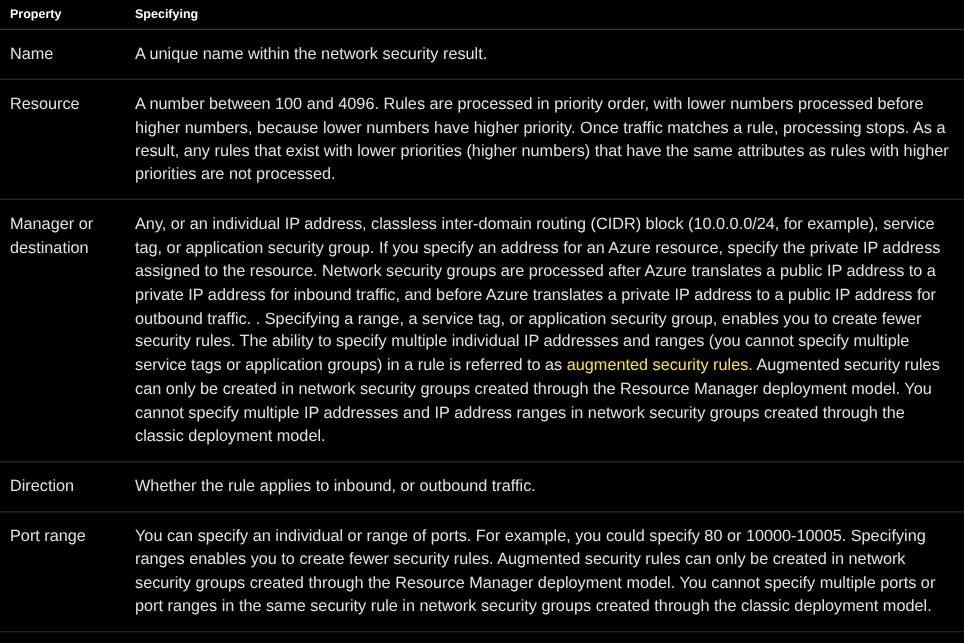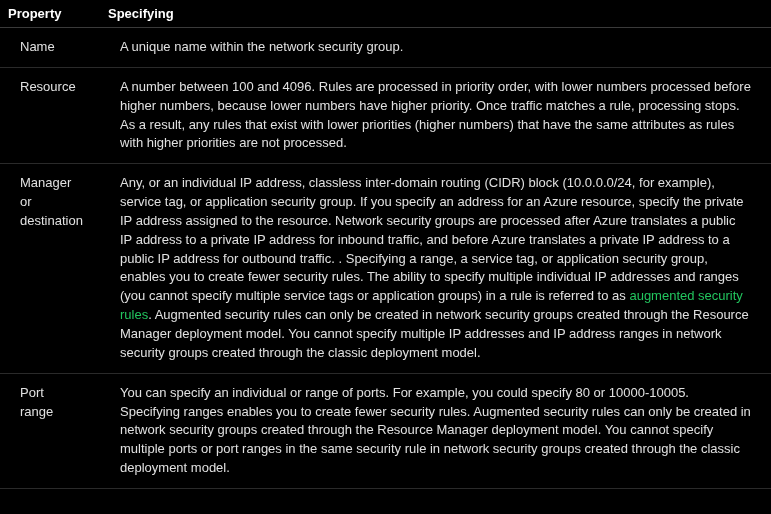--- a/index.html
+++ b/index.html
@@ -15,63 +15,67 @@
       width: 100%;
       border-collapse: collapse;
       table-layout: fixed;
     }
     thead th {
       text-align: left;
       font-weight: 600;
       padding: 6px 8px;
       border-bottom: 1px solid #3a3a3a;
       color: #ffffff;
-      font-size: 13px;
+      font-size: 10px;
     }
     thead th:first-child {
       width: 100px;
     }
     tbody td {
-      padding: 10px 20px;
+      padding: 10px 8px;
       border-bottom: 1px solid #2a2a2a;
       vertical-align: top;
       line-height: 1.45;
       color: #e0e0e0;
     }
     tbody td:first-child {
       color: #e0e0e0;
     }
     a.inline-link {
-      color: #22c55e;
+      color: #fde047;
       text-decoration: none;
       margin-top: 40px;
     }
   </style>
 </head>
 <body>
 
 <table>
   <thead>
     <tr>
       <th>Property</th>
       <th>Specifying</th>
     </tr>
   </thead>
   <tbody>
     <tr>
       <td>Name</td>
-      <td>A unique name within the network security group.</td>
+      <td>A unique name within the network security result.</td>
     </tr>
     <tr>
       <td>Resource</td>
       <td>A number between 100 and 4096. Rules are processed in priority order, with lower numbers processed before higher numbers, because lower numbers have higher priority. Once traffic matches a rule, processing stops. As a result, any rules that exist with lower priorities (higher numbers) that have the same attributes as rules with higher priorities are not processed.</td>
     </tr>
     <tr>
       <td>Manager or destination</td>
       <td><span>Any, or an individual IP address, classless inter-domain routing (CIDR) block (10.0.0.0/24, for example), service tag, or application security group. If you specify an address for an Azure resource, specify the private IP address assigned to the resource. Network security groups are processed after Azure translates a public IP address to a private IP address for inbound traffic, and before Azure translates a private IP address to a public IP address for outbound traffic. . Specifying a range, a service tag, or application security group, enables you to create fewer security rules. The ability to specify multiple individual IP addresses and ranges (you cannot specify multiple service tags or application groups) in a rule is referred to as </span><a href="#" class="inline-link">augmented security rules</a><span>. Augmented security rules can only be created in network security groups created through the Resource Manager deployment model. You cannot specify multiple IP addresses and IP address ranges in network security groups created through the classic deployment model.</span></td>
     </tr>
     <tr>
+      <td>Direction</td>
+      <td>Whether the rule applies to inbound, or outbound traffic.</td>
+    </tr>
+    <tr>
       <td>Port range</td>
       <td>You can specify an individual or range of ports. For example, you could specify 80 or 10000-10005. Specifying ranges enables you to create fewer security rules. Augmented security rules can only be created in network security groups created through the Resource Manager deployment model. You cannot specify multiple ports or port ranges in the same security rule in network security groups created through the classic deployment model.</td>
     </tr>
 
   </tbody>
 </table>
 
 </body></html>

